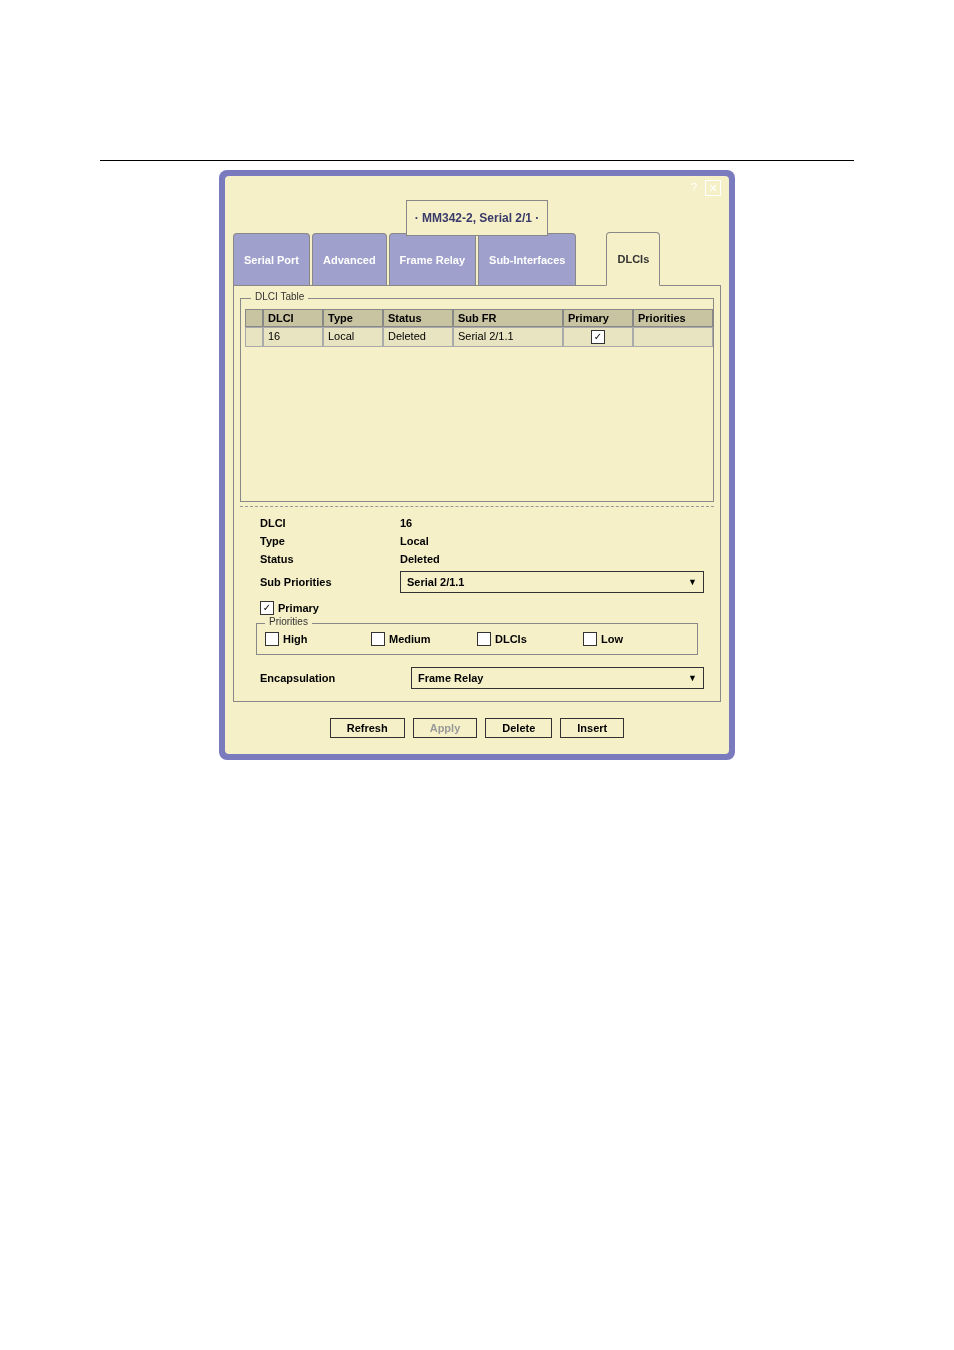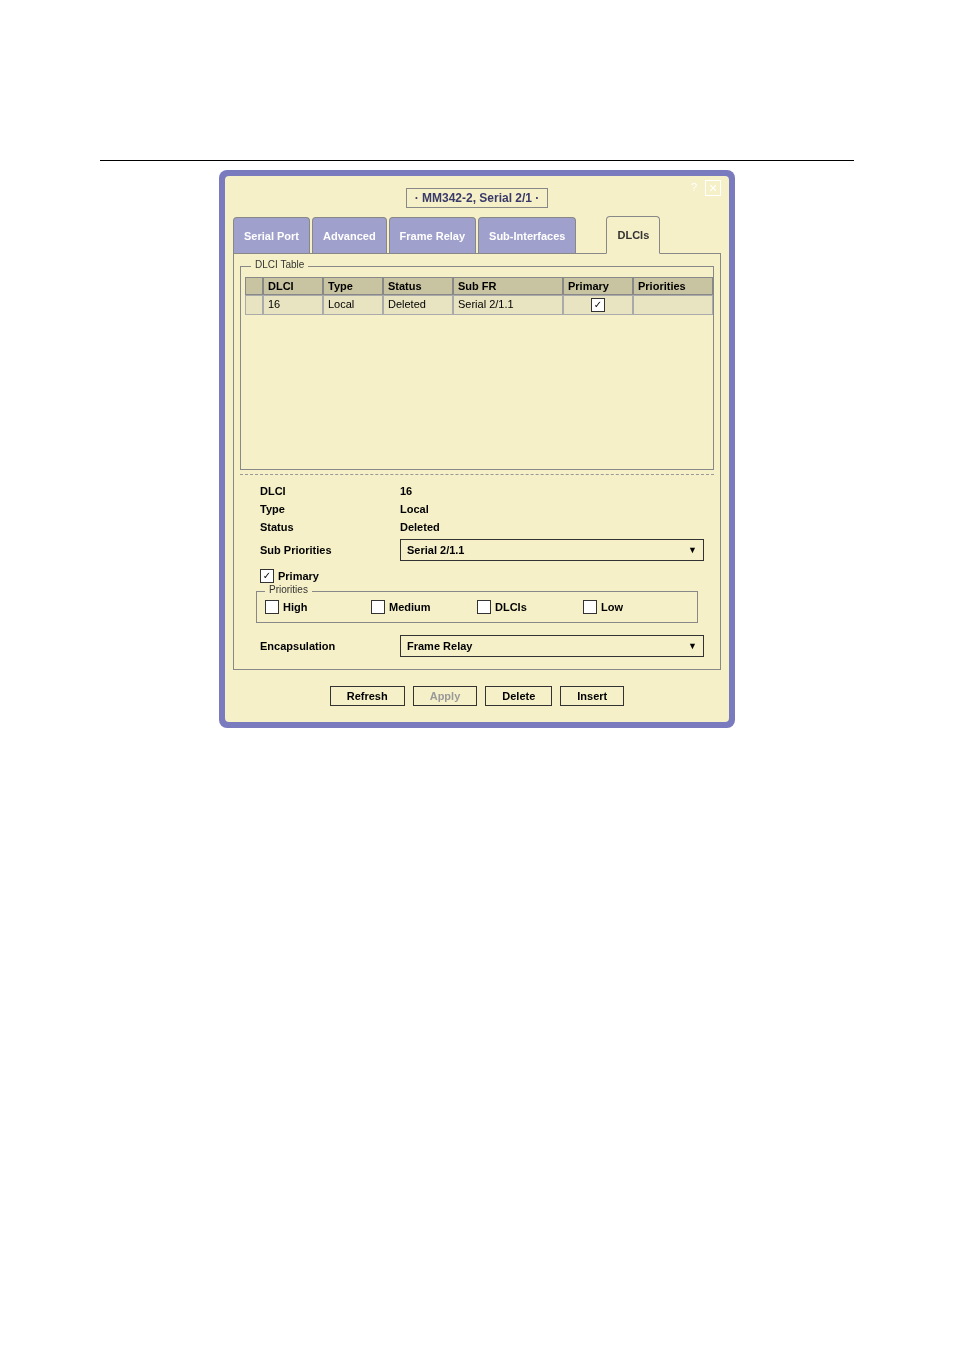--- a/index.html
+++ b/index.html
@@ -52,36 +52,36 @@
     justify-content: center;
     font-size: 11px;
     color: #fff;
   }
   .title-chip {
     display: block;
     margin: 0 auto;
     width: fit-content;
     background: #f5f0c8;
     border: 1px solid #888;
-    padding: 2px 8px;
+    padding: 10px 8px;
     font-weight: bold;
     color: #3a3a6a;
     font-size: 12px;
     position: relative;
-    top: 12px;
+    top: 24px;
   }
   .tabstrip {
     display: flex;
     align-items: flex-end;
     padding: 20px 8px 0 8px;
     gap: 0;
     border-bottom: none;
   }
   .tab {
-    padding: 12px 10px;
+    padding: 20px 10px;
     border: 1px solid #888;
     border-bottom: none;
     border-top-left-radius: 4px;
     border-top-right-radius: 4px;
     background: #a0a0cc;
     color: #fff;
     font-weight: bold;
     font-size: 11px;
     margin-right: 2px;
   }
@@ -329,21 +329,21 @@
           <div class="prio-item">
             <span class="checkbox"></span>
             <span>DLCIs</span>
           </div>
           <div class="prio-item">
             <span class="checkbox"></span>
             <span>Low</span>
           </div>
         </div>
 
-        <div class="form-row" style="margin-top:12px;">
+        <div class="form-row" style="margin-top:12px;gap:11px;">
           <div class="form-label">Encapsulation</div>
           <div class="form-select">
             <span>Frame Relay</span>
             <span class="caret">▼</span>
           </div>
         </div>
 
       </div>
 
       <div class="button-row">

